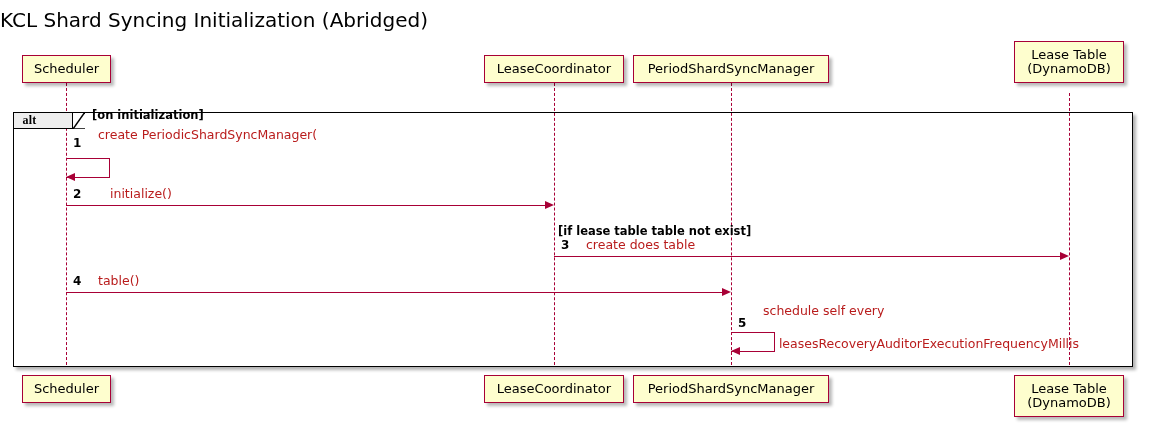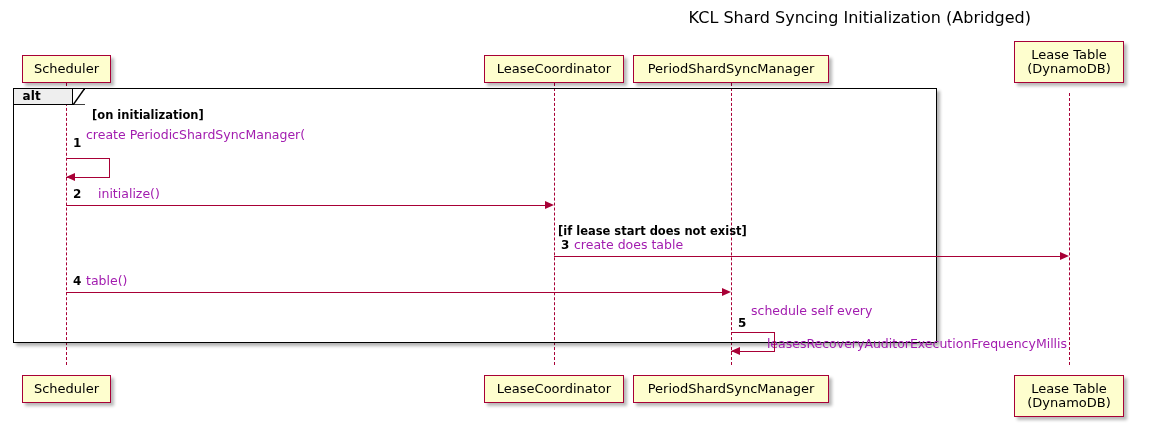--- a/index.html
+++ b/index.html
@@ -20,22 +20,22 @@
     width: 1151px;
     height: 429px;
   }
 
   
   .title {
     position: absolute;
     left: 0;
     top: 8px;
     width: 1031px;
-    text-align: right;
-    font-size: 16px;
+    text-align: left;
+    font-size: 20px;
     color: #000000;
     white-space: nowrap;
   }
 
   
   .participant {
     position: absolute;
     background: #FEFECE;
     border: 1.5px solid #A80036;
     box-shadow: 3px 3px 3px rgba(0,0,0,0.28);
@@ -118,23 +118,24 @@
   .msg-num {
     position: absolute;
     font-size: 12px;
     font-weight: bold;
     color: #000000;
     white-space: nowrap;
   }
   .msg-text {
     position: absolute;
     font-size: 12.5px;
-    color: #a21caf;
+    color: #b91c1c;
     white-space: pre;
     line-height: 14.5px;
+    margin-left: 12px;
   }
   .selfloop {
     position: absolute;
     box-sizing: border-box;
     border-top: 1.5px solid #A80036;
     border-right: 1.5px solid #A80036;
     border-bottom: 1.5px solid #A80036;
   }
 </style>
 </head>
@@ -142,33 +143,33 @@
 
 <div id="canvas">
 
   <div class="title">KCL Shard Syncing Initialization (Abridged)</div>
 
   <div class="lifeline" style="left:66px; top:83px; height:282px;"></div>
   <div class="lifeline" style="left:554px; top:83px; height:282px;"></div>
   <div class="lifeline" style="left:731px; top:83px; height:282px;"></div>
   <div class="lifeline" style="left:1069px; top:93px; height:272px;"></div>
 
-  <div class="fragment" style="left:13px; top:88px; width:924px; height:255px;">
+  <div class="fragment" style="left:13px; top:112px; width:1120px; height:255px;font-family:Liberation Serif, serif;">
     <div class="frag-tab" style="width:60px;">alt</div>
     <div class="frag-tab-corner" style="left:58.5px; top:-1.5px; border-width:0 0 17px 12px; border-color:transparent transparent #ffffff transparent;"></div>
     <div style="position:absolute;left:58.5px;top:-1.5px;width:12px;height:17px;overflow:hidden;">
       <svg width="13" height="18" viewBox="0 0 13 18">
           <path d="M0,17 L12,0" stroke="#000000" stroke-width="1.5" fill="none"></path>
           <path d="M0,17 L13,17" stroke="#000000" stroke-width="1.5" fill="none"></path>
         </svg>
     </div>
   </div>
   <div class="frag-label" style="left:92px; top:108px;">[on initialization]</div>
 
-  <div class="frag-label" style="left:558px; top:224px;">[if lease start does not exist]</div>
+  <div class="frag-label" style="left:558px; top:224px;">[if lease table table not exist]</div>
 
   <div class="participant" style="left:22px; top:55px; width:89px; height:28px;">
     <span>Scheduler</span>
   </div>
   <div class="participant" style="left:484px; top:55px; width:140px; height:28px;">
     <span>LeaseCoordinator</span>
   </div>
   <div class="participant" style="left:633px; top:55px; width:196px; height:28px;">
     <span>PeriodShardSyncManager</span>
   </div>

